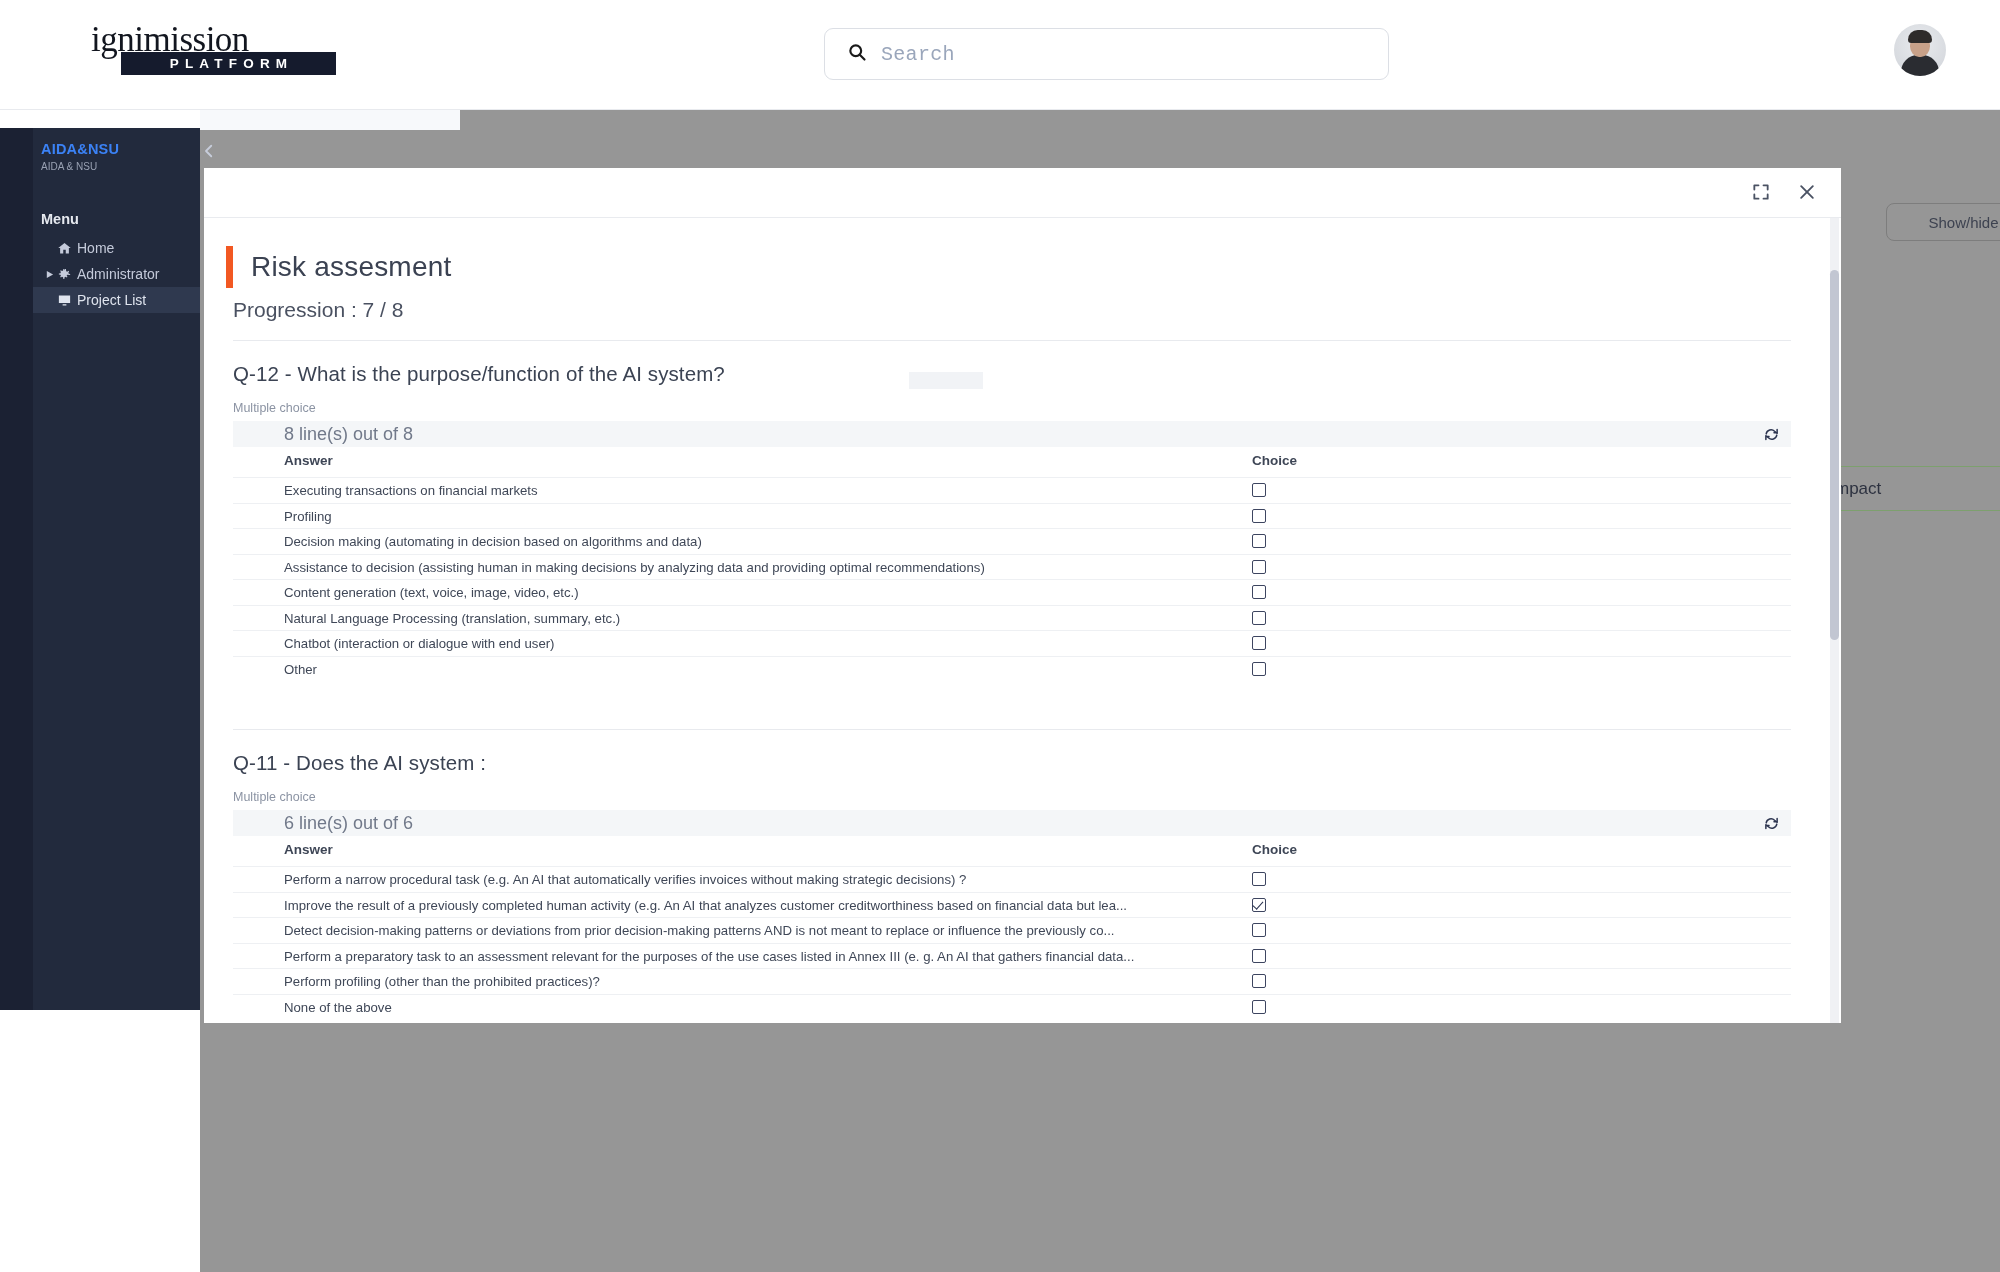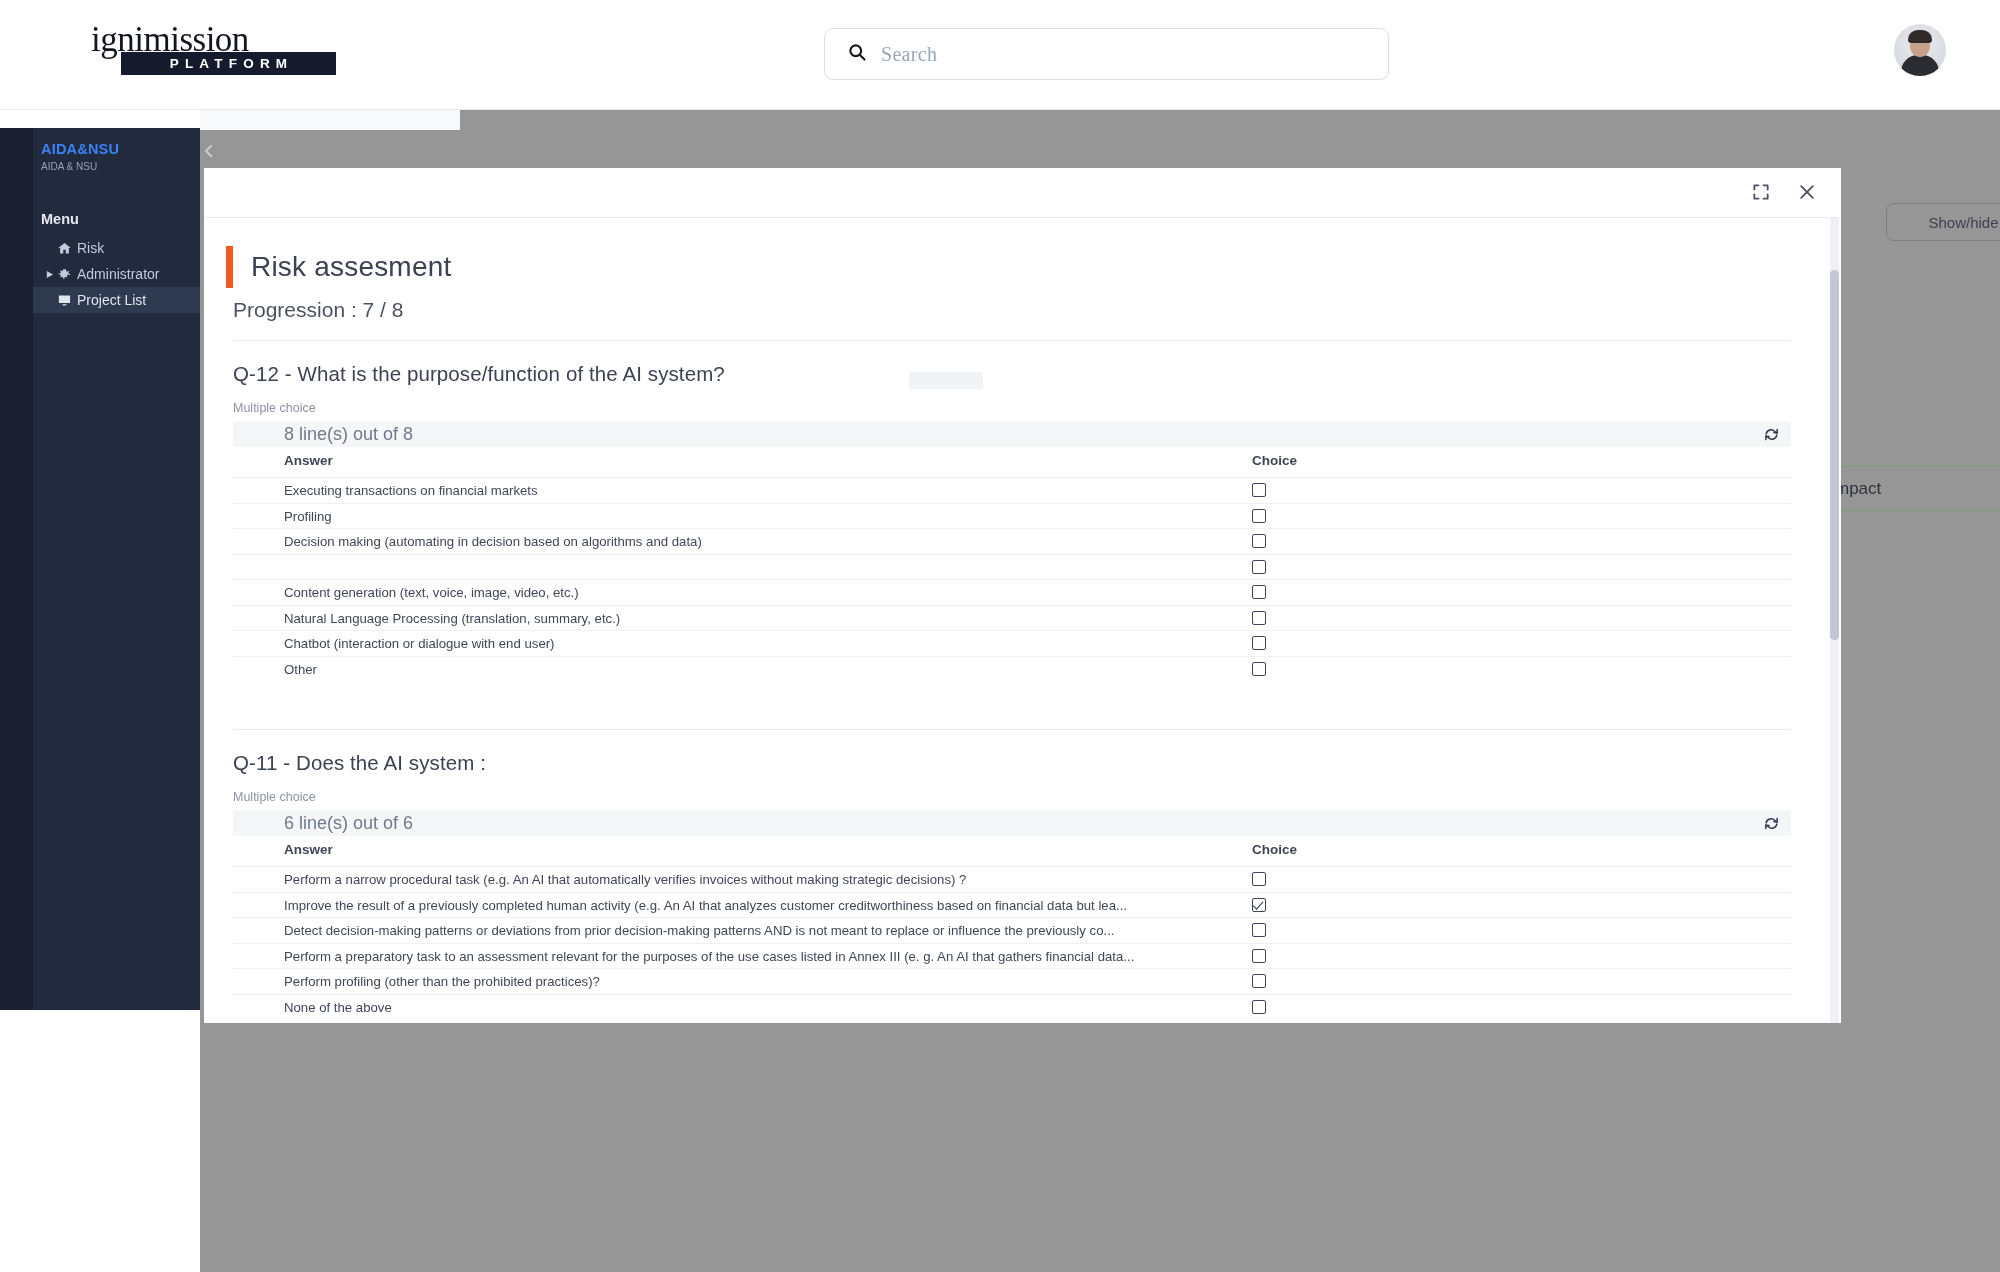--- a/index.html
+++ b/index.html
@@ -47,21 +47,21 @@
     width: 565px; height: 52px;
     border: 1px solid #dcdfe5;
     border-radius: 9px;
     background: #fff;
     display: flex; align-items: center;
     padding-left: 22px;
   }
   .search-box svg { width: 20px; height: 20px; flex: none; }
   .search-input {
     border: none; outline: none;
-    font-family: Liberation Serif, serif;
+    font-family: Liberation Mono, monospace;
     font-size: 20px;
     color: #8b5cf6;
     margin-left: 14px;
     width: 440px;
     background: transparent;
     letter-spacing: 0.3px;
   }
   .search-input::placeholder { color: #9aa6bb; }
   .avatar {
     position: absolute; right: 54px; top: 24px;
@@ -328,21 +328,21 @@
     </div>
     <div class="sb-menu-label">Menu</div>
 
     <div class="sb-item" style="top:107px">
       <span class="sb-caret"></span>
       <span class="sb-ico">
         <svg viewBox="0 0 24 24" fill="currentColor">
             <path d="M12 3 2 11h3v9h5v-6h4v6h5v-9h3z"></path>
           </svg>
       </span>
-      <span>Risk</span>
+      <span>Home</span>
     </div>
 
     <div class="sb-item" style="top:133px">
       <span class="sb-caret">
         <svg viewBox="0 0 10 10" fill="currentColor">
             <polygon points="2,1 9,5 2,9"></polygon>
           </svg>
       </span>
       <span class="sb-ico">
         <svg viewBox="0 0 24 24" fill="currentColor">
@@ -420,20 +420,21 @@
           </div>
           <div class="arow" style="top: 284.5px;">
             <div class="arow-label">Profiling</div>
             <div class="cbx"></div>
           </div>
           <div class="arow" style="top: 310px;">
             <div class="arow-label">Decision making (automating in decision based on algorithms and data)</div>
             <div class="cbx"></div>
           </div>
           <div class="arow" style="top: 335.5px;">
+            <div class="arow-label">Assistance to decision (assisting human in making decisions by analyzing data and providing optimal recommendations)</div>
             <div class="cbx"></div>
           </div>
           <div class="arow" style="top: 361px;">
             <div class="arow-label">Content generation (text, voice, image, video, etc.)</div>
             <div class="cbx"></div>
           </div>
           <div class="arow" style="top: 386.5px;">
             <div class="arow-label">Natural Language Processing (translation, summary, etc.)</div>
             <div class="cbx"></div>
           </div>

